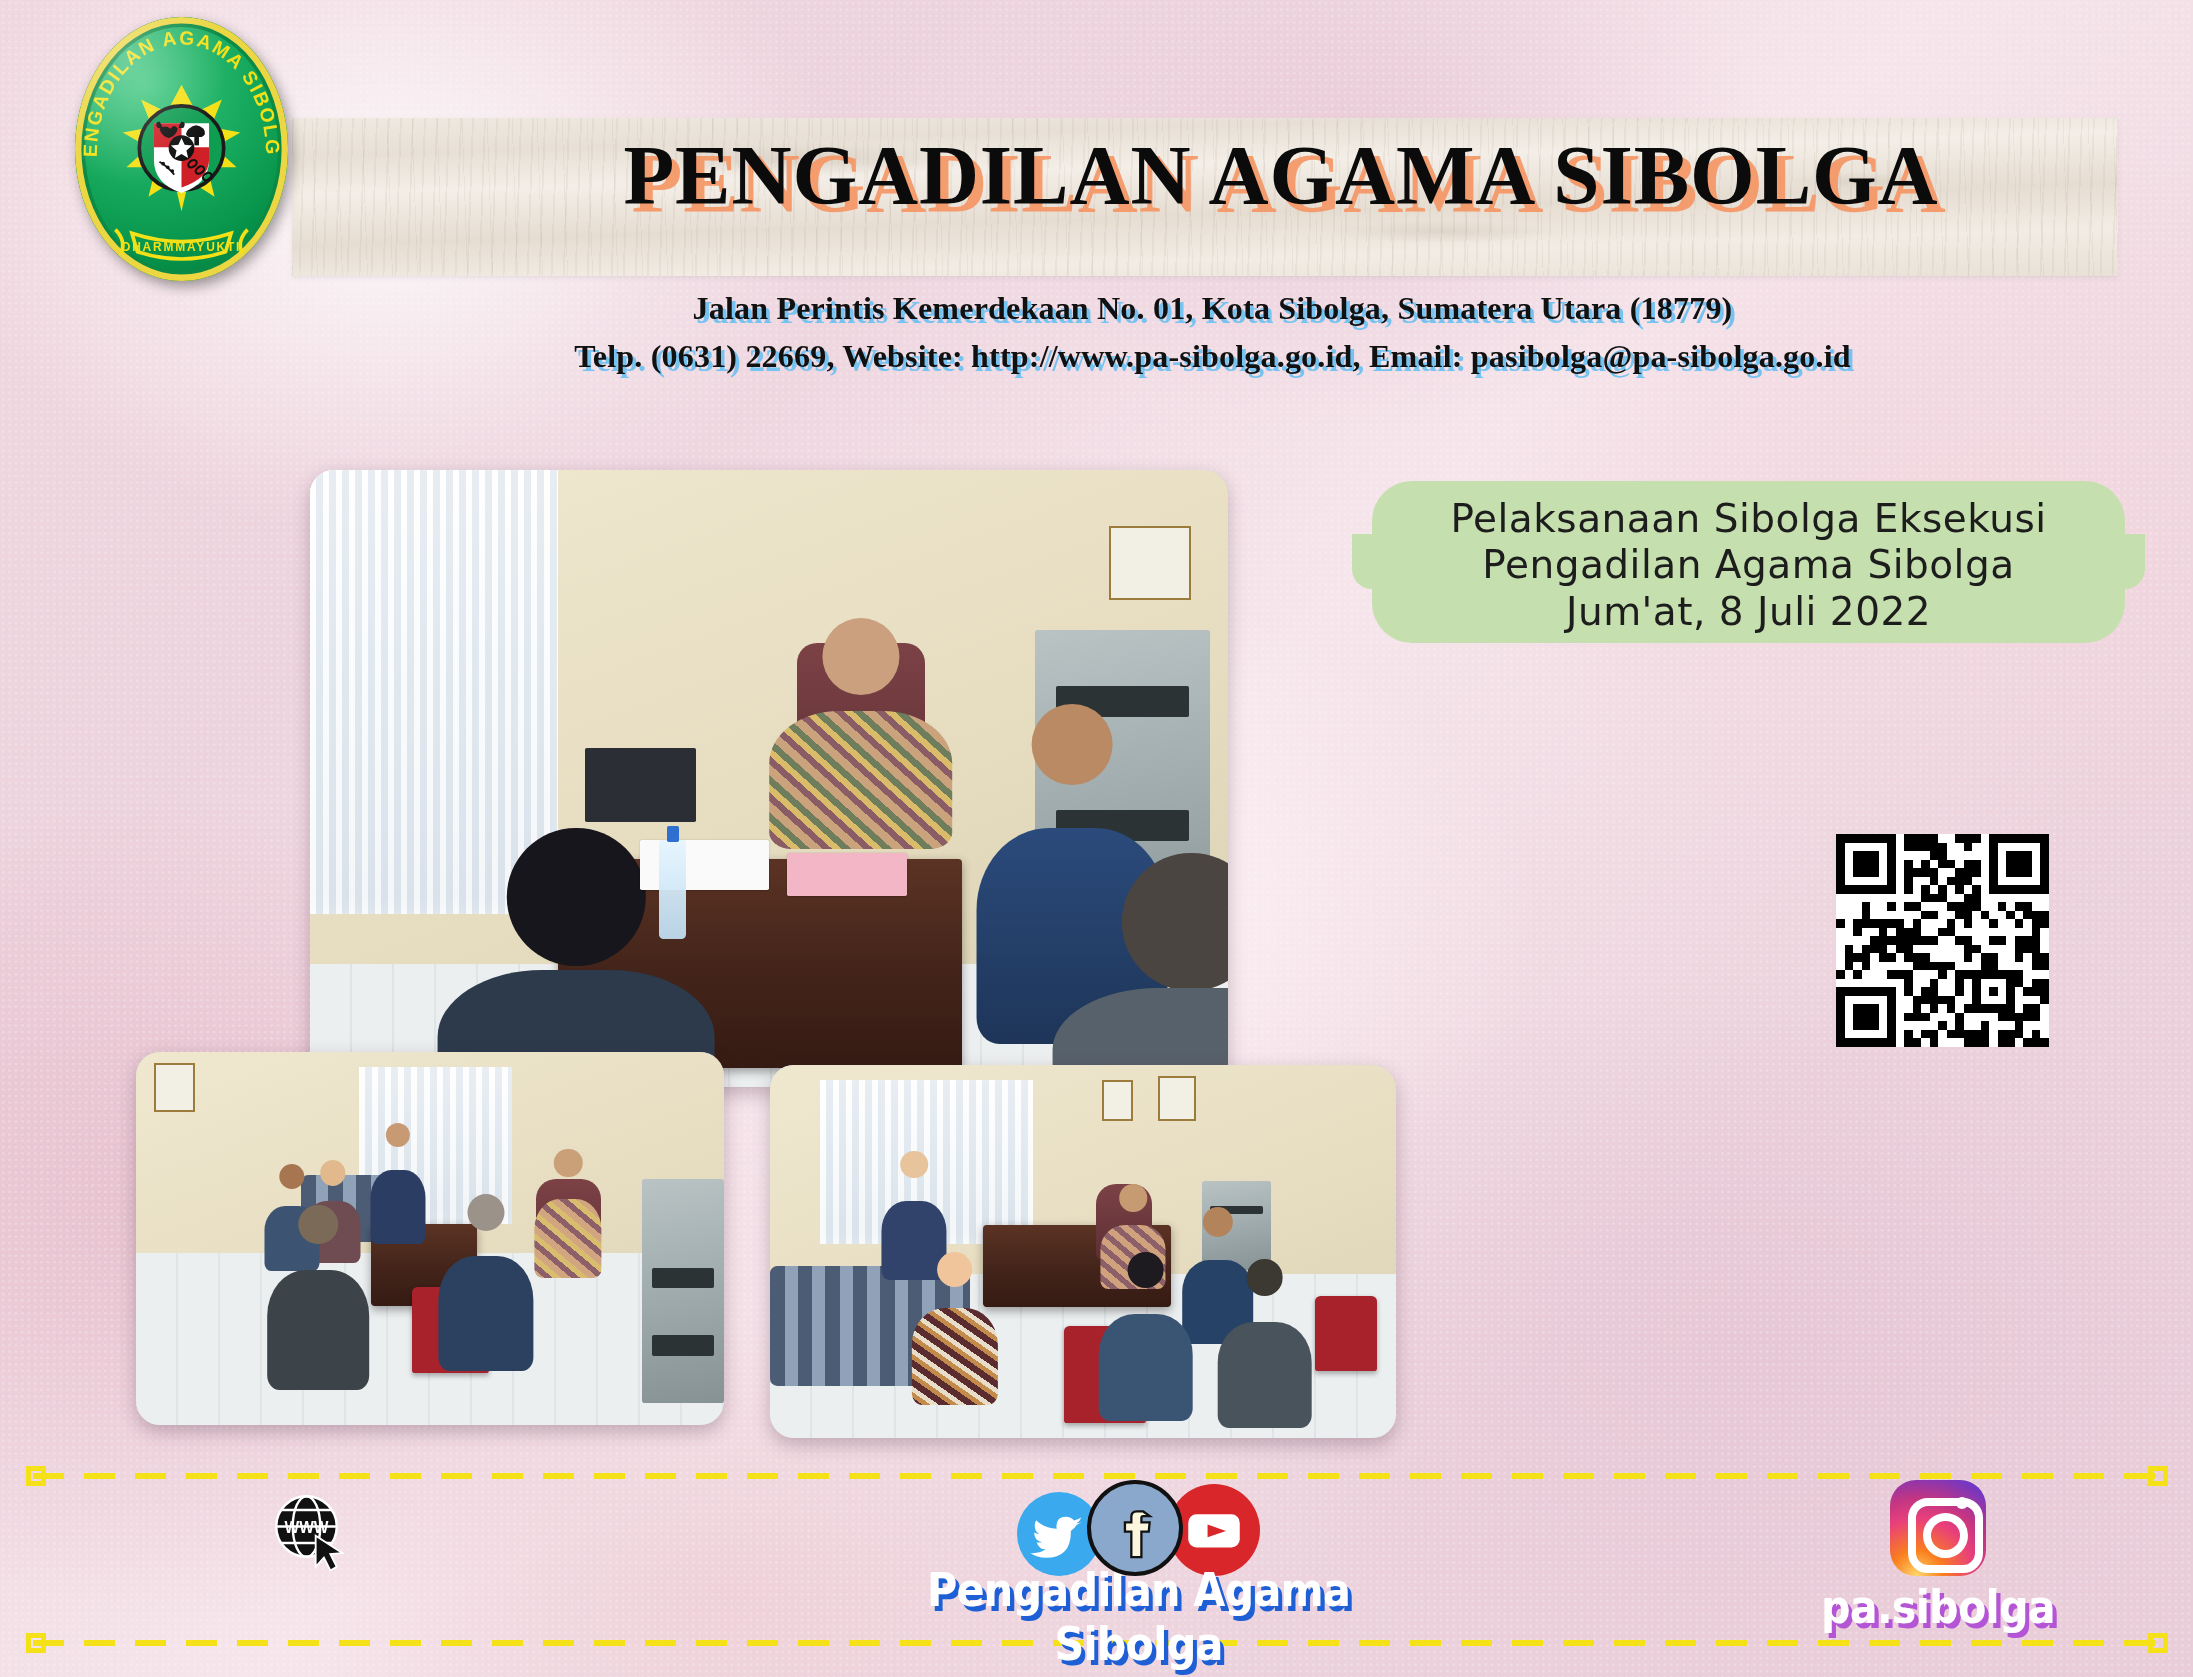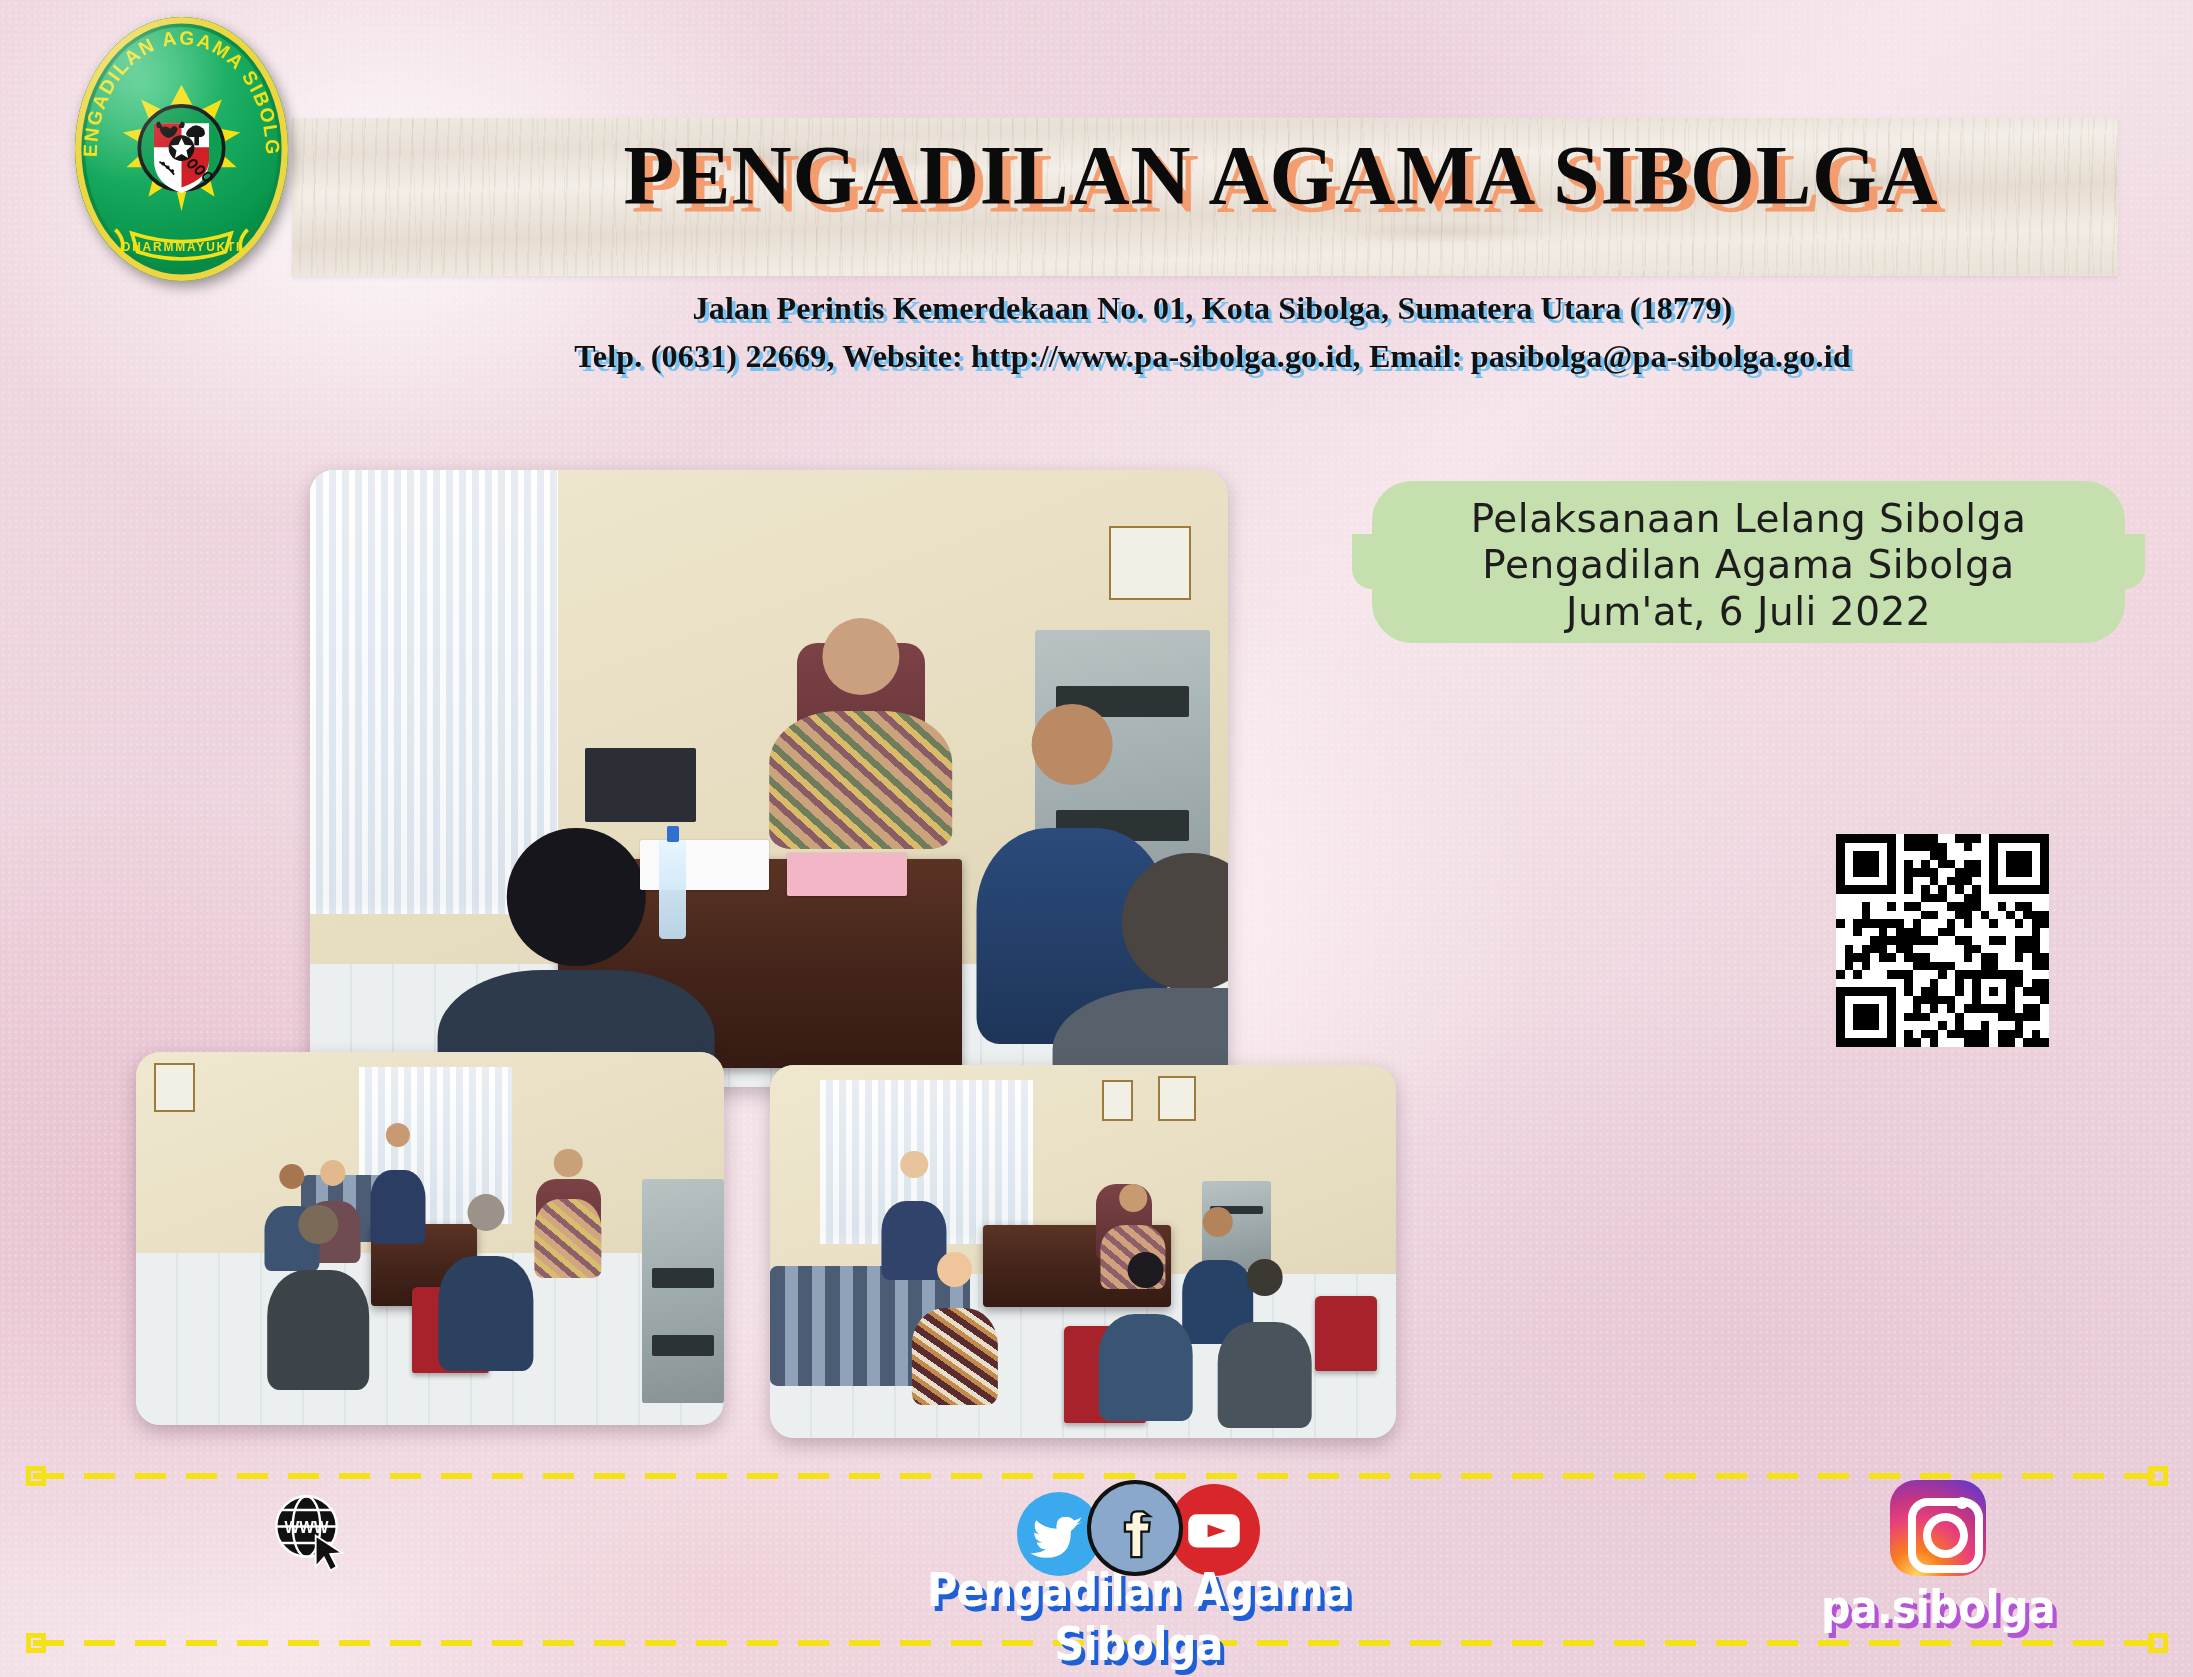--- a/index.html
+++ b/index.html
@@ -374,23 +374,23 @@
       <div class="body" style="top:40%;width:108%;height:68%;background:#3a5573"></div>
     </div>
     <div class="person" style="left:72%;top:52%;width:14%;height:42%">
       <div class="head" style="width:42%;padding-top:42%;background:#3c3832"></div>
       <div class="body" style="top:40%;width:108%;height:68%;background:#49535c"></div>
     </div>
   </div>
 </div>
 
 <div class="caption">
-  <span>Pelaksanaan Lelang Sibolga</span>
+  <span>Pelaksanaan Sibolga Eksekusi</span>
   <span>Pengadilan Agama Sibolga</span>
-  <span>Jum'at, 6 Juli 2022</span>
+  <span>Jum'at, 8 Juli 2022</span>
 </div>
 
 <div id="qr">
     <i></i>
     <i></i>
     <i></i>
     <i></i>
     <i></i>
     <i></i>
     <i></i>

